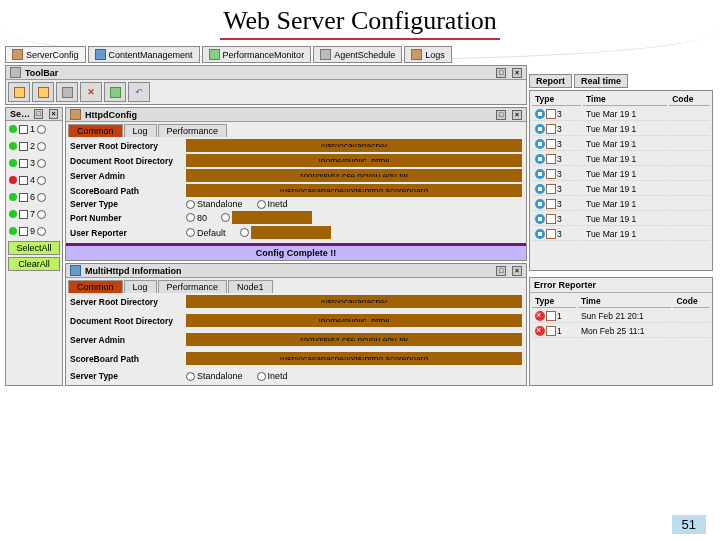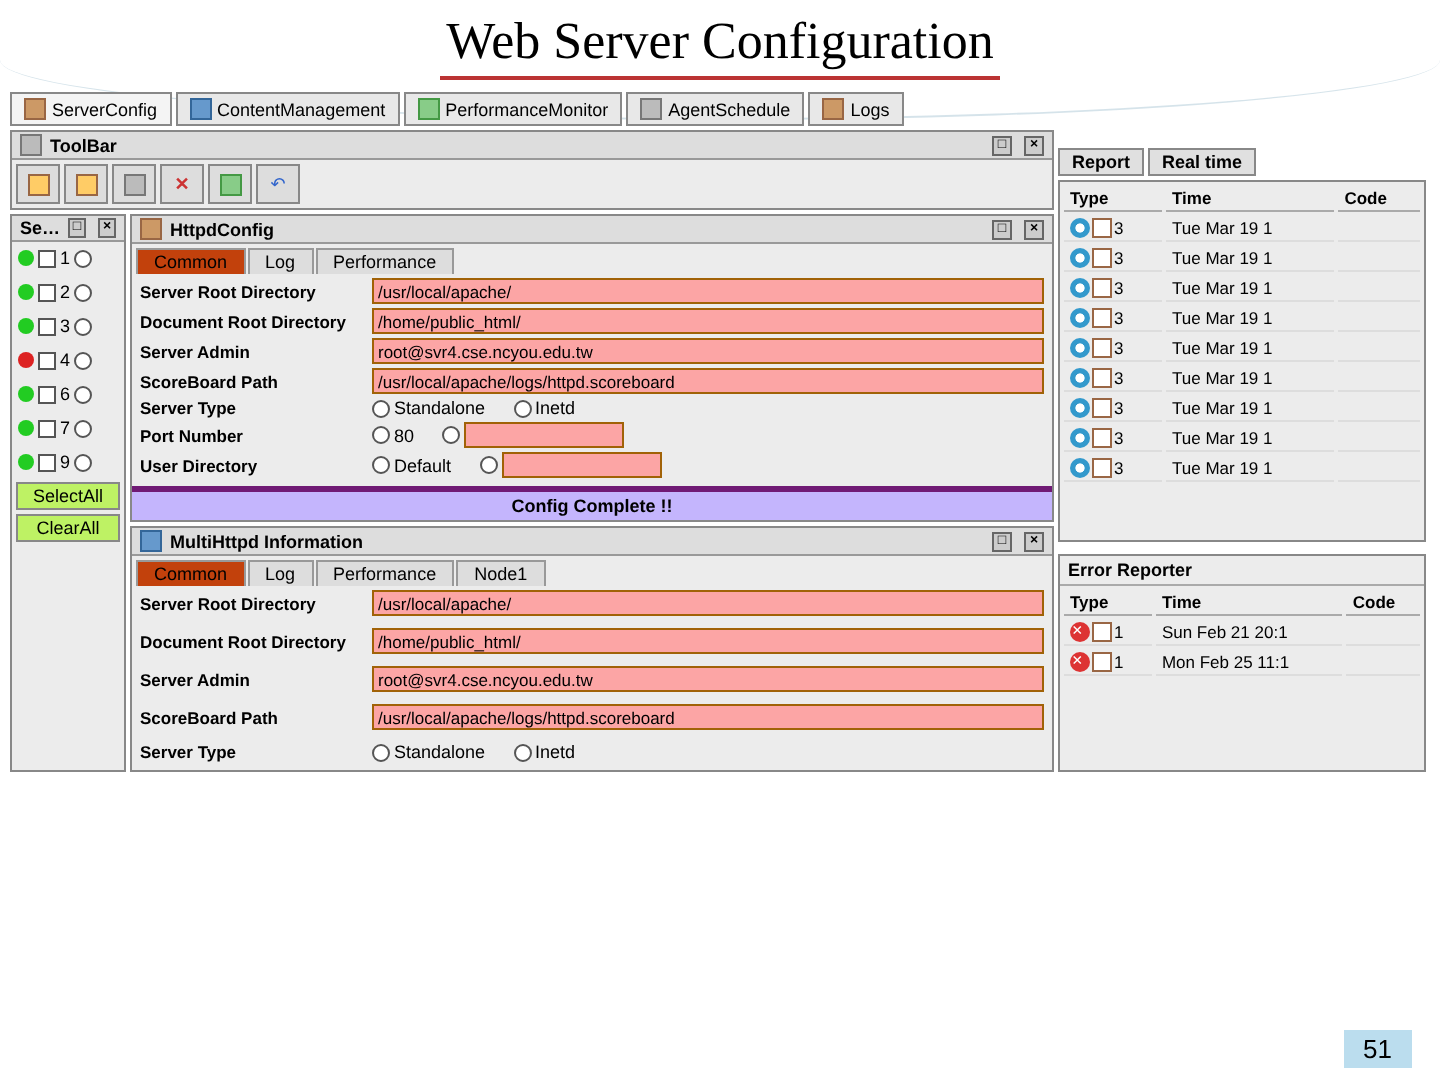--- a/index.html
+++ b/index.html
@@ -39,21 +39,21 @@
   .rad { width: 9px; height: 9px; border: 1px solid #555; border-radius: 50%; background: #fff; }
   .sel-btn { border: 1px solid #888; background: #bef264; padding: 1px 3px; margin: 2px; text-align: center; cursor: pointer; }
 
   .forms { flex: 1; display: flex; flex-direction: column; gap: 2px; }
   .subtabs { display: flex; gap: 1px; padding: 2px 2px 0; }
   .subtabs .st { border: 1px solid #999; border-bottom: none; background: #ddd; padding: 1px 8px; cursor: pointer; }
   .subtabs .st.active { background: #c2410c; }
   .form-body { padding: 2px 4px; background: #ececec; }
   .frow { display: flex; align-items: center; gap: 4px; margin-bottom: 2px; }
   .flabel { width: 112px; font-weight: bold; font-size: 8.5px; }
-  .finput { flex: 1; height: 13px; border: 1px solid #a16207; background: #fca5a5; padding: 0 2px; font-size: 8.5px; }
+  .finput { flex: 1; height: 13px; border: 5px solid #a16207; background: #a16207; padding: 0 2px; font-size: 8.5px; text-align: center; }
   .fradio { display: inline-flex; align-items: center; gap: 2px; margin-right: 10px; }
   .status { text-align: center; font-weight: bold; padding: 2px; background: #c4b5fd; border-top: 3px solid #701a75; }
 
   .rtabs { display: flex; gap: 2px; }
   .rtabs .rt { border: 1px solid #888; background: #e0e0e0; padding: 1px 6px; font-weight: bold; cursor: pointer; margin-top: 28px; }
   .rhead { font-weight: bold; padding: 2px 4px; border-bottom: 1px solid #aaa; }
   .rtable { width: 100%; font-size: 8.5px; }
   .rtable th { text-align: left; font-weight: bold; border-bottom: 1px solid #aaa; padding: 1px 3px; }
   .rtable td { padding: 1px 3px; border-bottom: 1px solid #ddd; white-space: nowrap; }
   .rico { width: 10px; height: 10px; display: inline-block; vertical-align: middle; }
@@ -228,21 +228,21 @@
                 <span class="fradio">
                     <span class="rad"></span>
                     <span>80</span>
                   </span>
                 <span class="fradio">
                     <span class="rad"></span>
                     <input class="finput" style="width: 80px;">
                   </span>
                 </div>
               <div class="frow">
-                  <span class="flabel">User Directory</span>
+                  <span class="flabel">User Reporter</span>
                 <span class="fradio">
                     <span class="rad"></span>
                     <span>Default</span>
                   </span>
                 <span class="fradio">
                     <span class="rad"></span>
                     <input class="finput" style="width: 80px;">
                   </span>
                 </div>
             </div>

